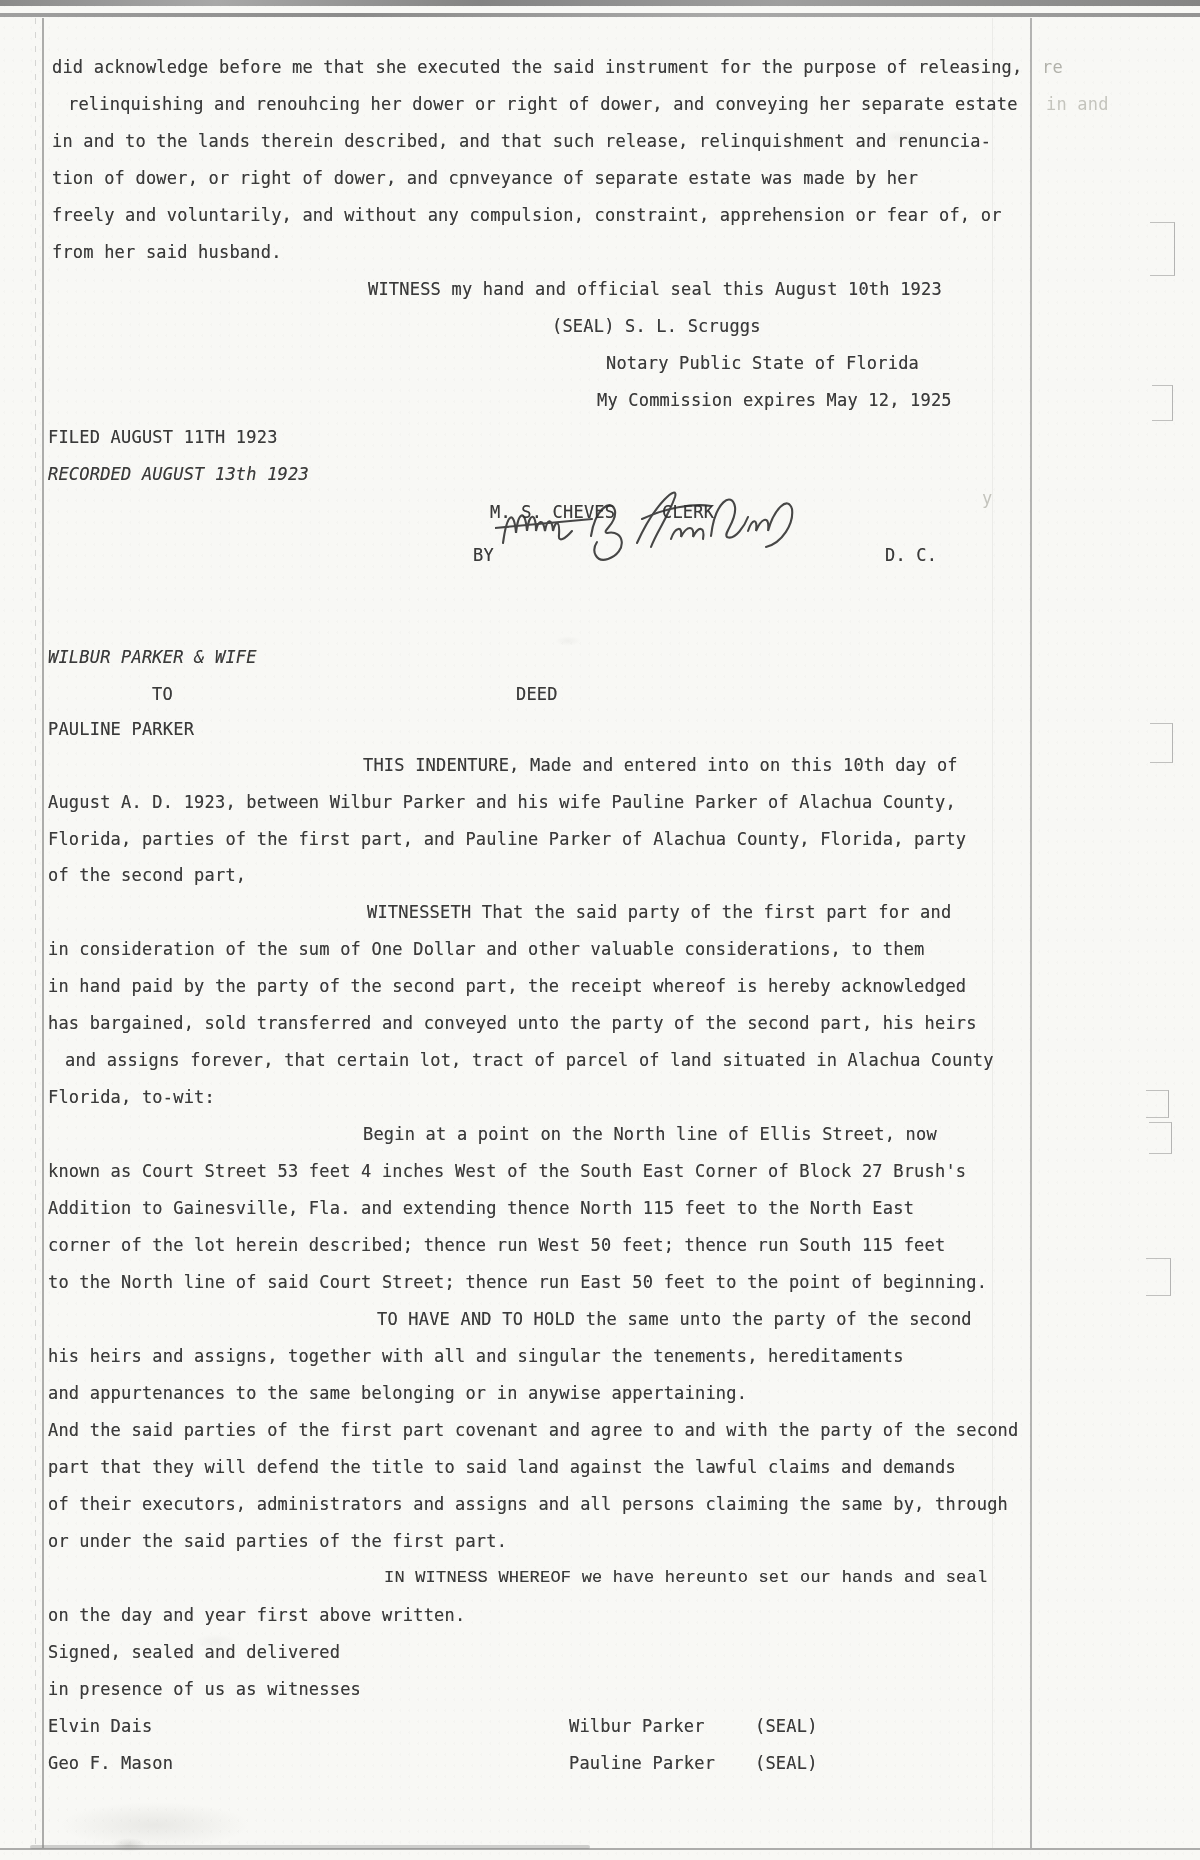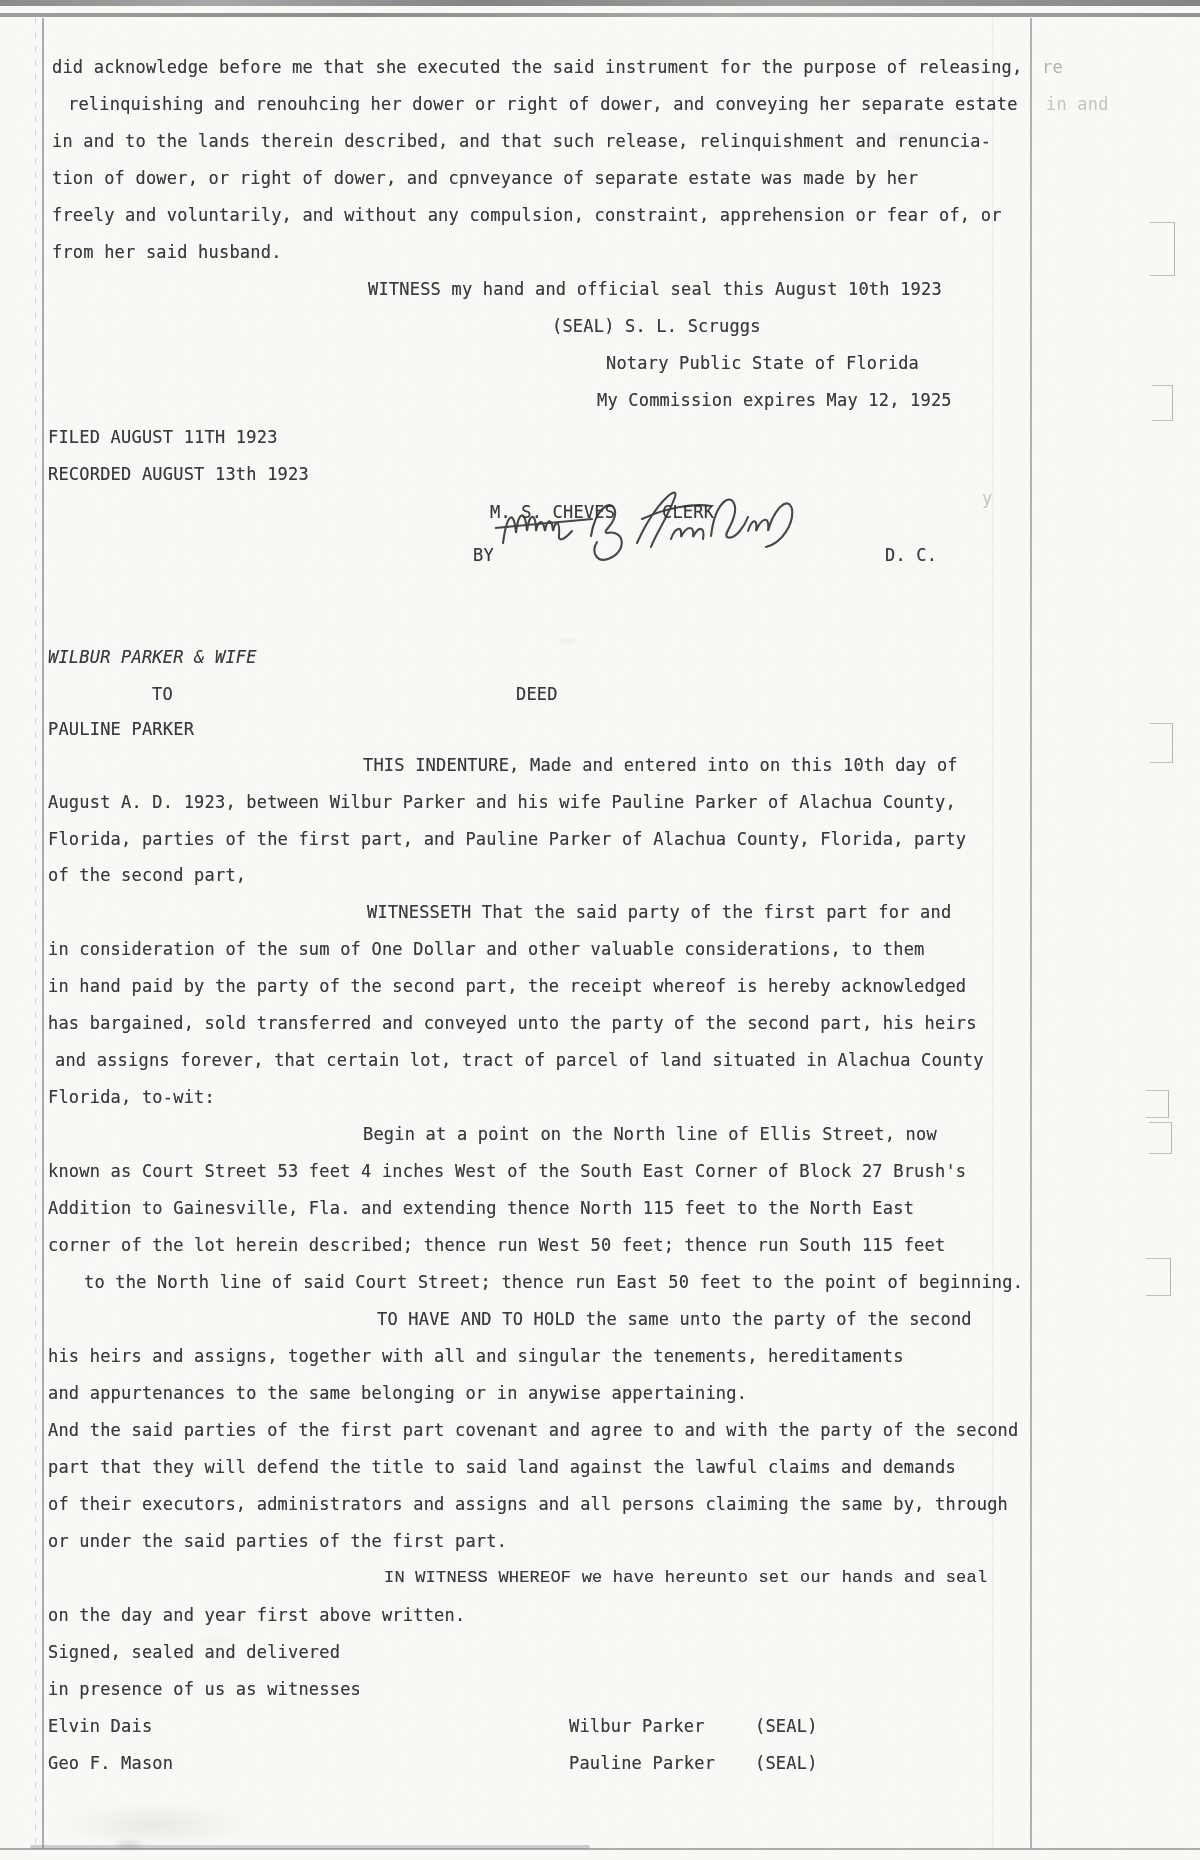--- a/index.html
+++ b/index.html
@@ -84,21 +84,21 @@
       </div>
       <div class="line" style="top: 351px;">
         <span style="left: 606px;">Notary Public State of Florida</span>
       </div>
       <div class="line" style="top: 388px;">
         <span style="left: 597px;">My Commission expires May 12, 1925</span>
       </div>
       <div class="line" style="top: 425px;">
         <span style="left: 48px;">FILED AUGUST 11TH 1923</span>
       </div>
-      <div class="line" style="top: 462px;">
+      <div class="line" style="top: 462px; font-style: italic;">
         <span style="left: 48px;">RECORDED AUGUST 13th 1923</span>
       </div>
       <div class="line" style="top: 500px;">
         <span style="left: 490px;">M. S. CHEVES</span>
         <span style="left: 662px;">CLERK</span>
       </div>
       <div class="line" style="top: 543px;">
         <span style="left: 473px;">BY</span>
         <span style="left: 885px;">D. C.</span>
       </div>
@@ -130,39 +130,39 @@
       <div class="line" style="top: 937px;">
         <span style="left: 48px;">in consideration of the sum of One Dollar and other valuable considerations, to them</span>
       </div>
       <div class="line" style="top: 974px; padding-left: 35px;">
         <span style="left: 48px;">in hand paid by the party of the second part, the receipt whereof is hereby acknowledged</span>
       </div>
       <div class="line" style="top: 1011px;">
         <span style="left: 48px;">has bargained, sold transferred and conveyed unto the party of the second part, his heirs</span>
       </div>
       <div class="line" style="top: 1048px;">
-        <span style="left: 55px;">and assigns forever, that certain lot, tract of parcel of land situated in Alachua County</span>
+        <span style="left: 65px;">and assigns forever, that certain lot, tract of parcel of land situated in Alachua County</span>
       </div>
       <div class="line" style="top: 1085px;">
         <span style="left: 48px;">Florida, to-wit:</span>
       </div>
       <div class="line" style="top: 1122px;">
         <span style="left: 363px;">Begin at a point on the North line of Ellis Street, now</span>
       </div>
       <div class="line" style="top: 1159px;">
         <span style="left: 48px;">known as Court Street 53 feet 4 inches West of the South East Corner of Block 27 Brush's</span>
       </div>
       <div class="line" style="top: 1196px;">
         <span style="left: 48px;">Addition to Gainesville, Fla. and extending thence North 115 feet to the North East</span>
       </div>
       <div class="line" style="top: 1233px;">
         <span style="left: 48px;">corner of the lot herein described; thence run West 50 feet; thence run South 115 feet</span>
       </div>
       <div class="line" style="top: 1270px;">
-        <span style="left: 48px; margin-left: 36px;">to the North line of said Court Street; thence run East 50 feet to the point of beginning.</span>
+        <span style="left: 48px;">to the North line of said Court Street; thence run East 50 feet to the point of beginning.</span>
       </div>
       <div class="line" style="top: 1307px;">
         <span style="left: 361px; margin-left: 16px;">TO HAVE AND TO HOLD the same unto the party of the second</span>
       </div>
       <div class="line" style="top: 1344px;">
         <span style="left: 48px;">his heirs and assigns, together with all and singular the tenements, hereditaments</span>
       </div>
       <div class="line" style="top: 1381px;">
         <span style="left: 48px;">and appurtenances to the same belonging or in anywise appertaining.</span>
       </div>

